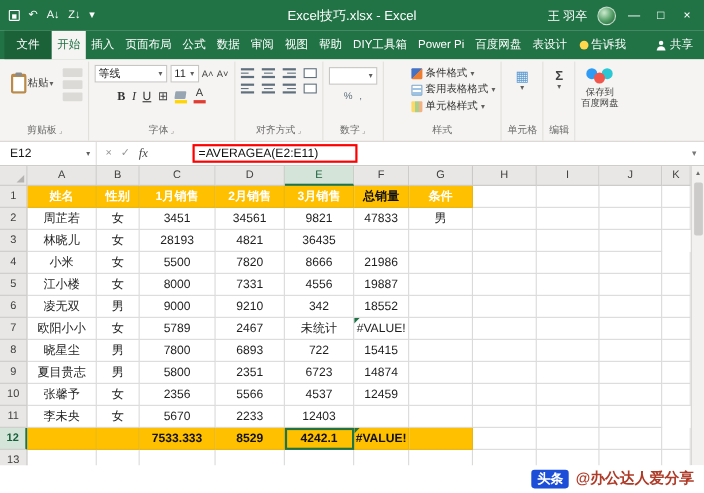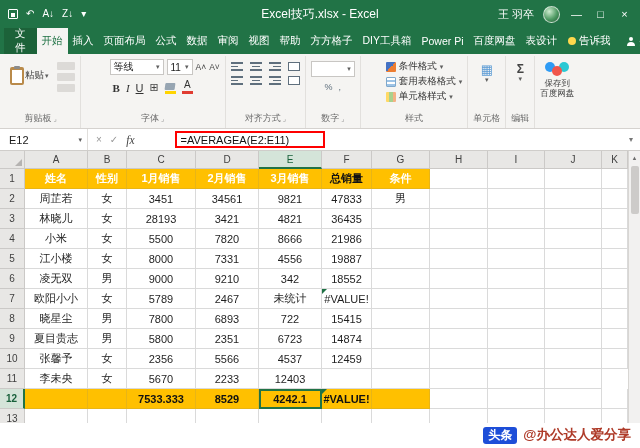--- a/index.html
+++ b/index.html
@@ -42,21 +42,21 @@
   .paste-btn { display: flex; flex-direction: row; align-items: center; gap: 1px; padding: 1px 3px; }
   .clipboard-ic { width: 14px; height: 18px; background: #b98a4a; border-radius: 2px; position: relative; }
   .clipboard-ic::before { content:""; position:absolute; left:2px; top:3px; right:2px; bottom:2px; background:#fff; }
   .clipboard-ic::after { content:""; position:absolute; left:4px; top:-1px; right:4px; height:3px; background:#8b8b8b; border-radius:1px; }
   .paste-label { font-size: 9.5px; }
   .mini-col { display: flex; flex-direction: column; gap: 3px; padding-top: 3px; }
   .mini-btn { width: 18px; height: 8px; background: #dcdad7; border-radius: 1px; }
 
   .font-row1 { display: flex; gap: 3px; align-items: center; }
   .combo { background: #fff; border: 1px solid #c8c6c3; height: 16px; display: flex; align-items: center; justify-content: space-between; padding: 0 3px; font-size: 10px; color: #222; }
-  .ff { width: 54px; margin-left: 24px; } .fs { width: 26px; }
+  .ff { width: 66px; } .fs { width: 26px; }
   .font-row2 { display: flex; gap: 6px; align-items: flex-end; margin-top: 5px; font-size: 11px; color: #333; }
   .bld { font-weight: 800; font-family: "Liberation Serif", serif; }
   .itl { font-style: italic; font-family: "Liberation Serif", serif; }
   .und { text-decoration: underline; }
   .colorbar-ic { display: flex; flex-direction: column; align-items: center; line-height: 1; }
   .colorbar-ic .top { font-size: 10px; }
   .bar { width: 11px; height: 3px; margin-top: 1px; }
   .bucket { width: 10px; height: 7px; background: #97a5b2; border-radius: 1px; transform: skewX(-8deg); }
 
   .align-rows { display: flex; flex-direction: column; gap: 5px; margin-top: 3px; }
@@ -154,21 +154,20 @@
     <div class="tab-file">文件</div>
     <div style="display:flex">
         <div class="tab active">开始</div>
         <div class="tab">插入</div>
         <div class="tab">页面布局</div>
         <div class="tab">公式</div>
         <div class="tab">数据</div>
         <div class="tab">审阅</div>
         <div class="tab">视图</div>
         <div class="tab">帮助</div>
-        <div class="tab">方方格子</div>
         <div class="tab">DIY工具箱</div>
         <div class="tab">Power Pi</div>
         <div class="tab">百度网盘</div>
         <div class="tab">表设计</div>
       </div>
     <div class="tellme">
       <span class="bulb"></span>
       <span>告诉我</span>
     </div>
     <div class="share-tab">
@@ -402,21 +401,20 @@
           <div class="cell"></div>
           <div class="cell"></div>
           <div class="cell"></div>
           <div class="cell"></div>
         </div>
         <div class="grid-row grid-cols">
           <div class="cell rowhdr">3</div>
           <div class="cell">林晓儿</div>
           <div class="cell">女</div>
           <div class="cell">28193</div>
-          <div class="cell">3421</div>
           <div class="cell">4821</div>
           <div class="cell">36435</div>
           <div class="cell"></div>
           <div class="cell"></div>
           <div class="cell"></div>
           <div class="cell"></div>
           <div class="cell"></div>
         </div>
         <div class="grid-row grid-cols">
           <div class="cell rowhdr">4</div>

